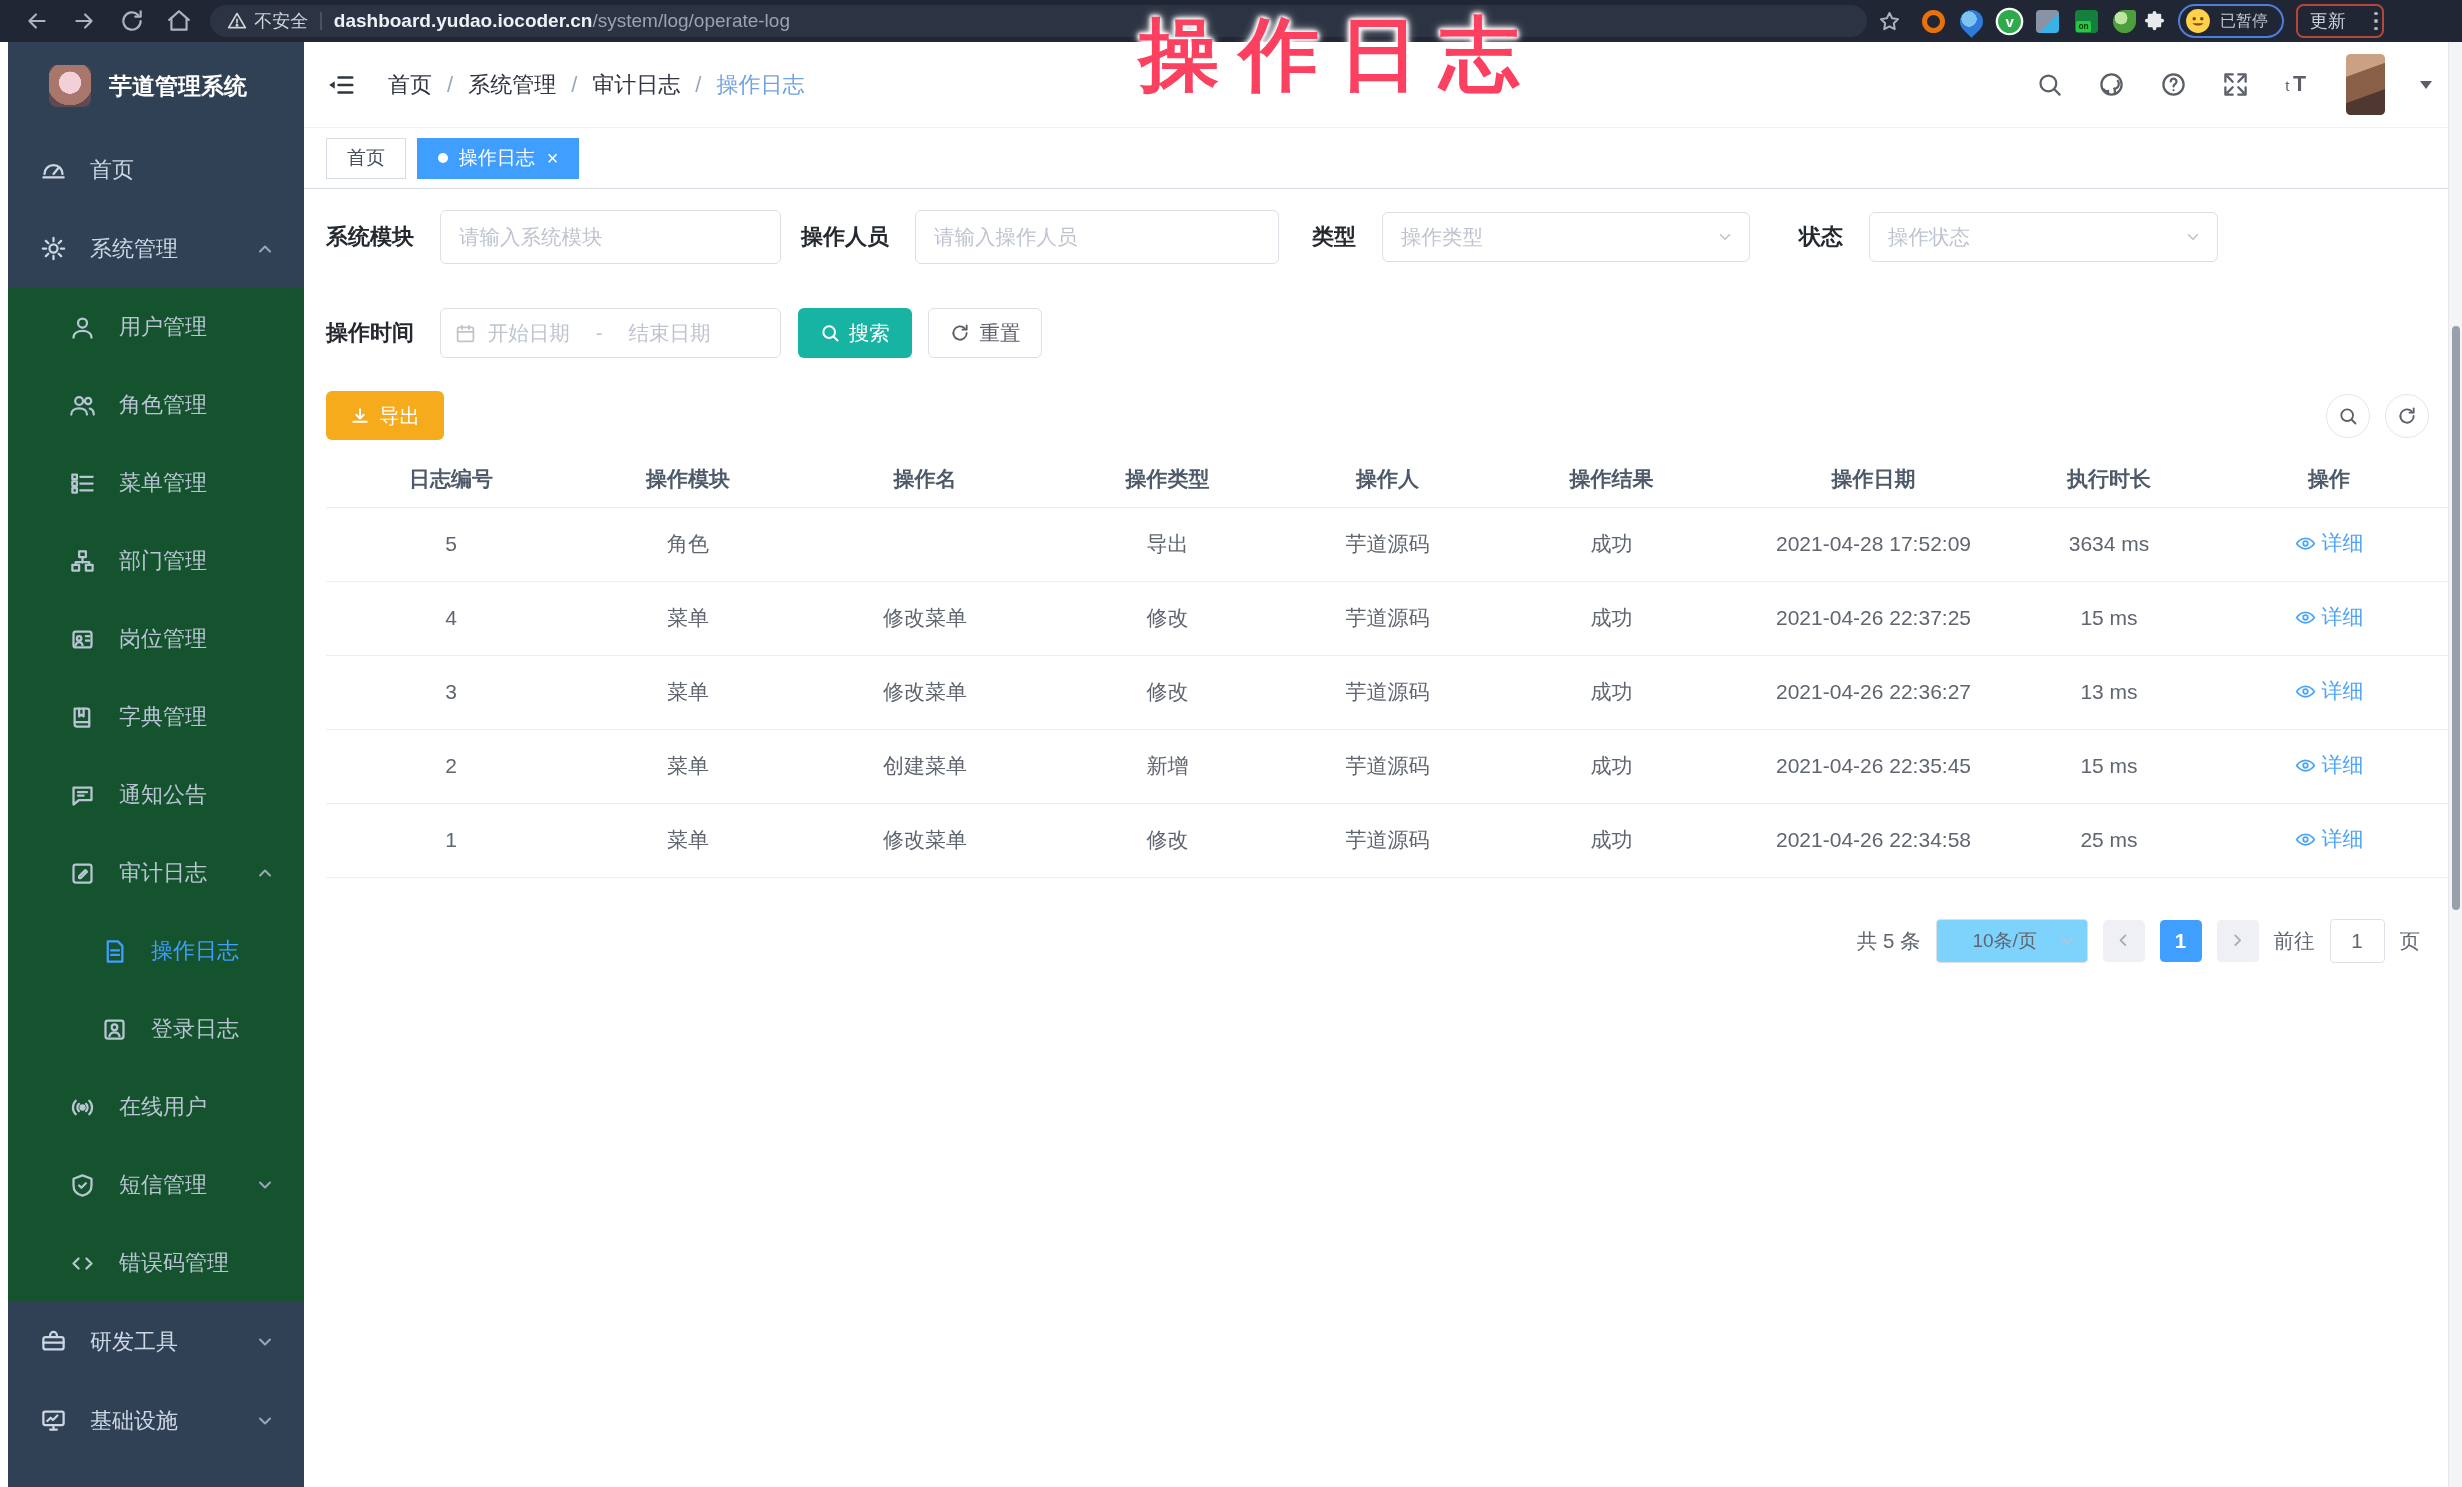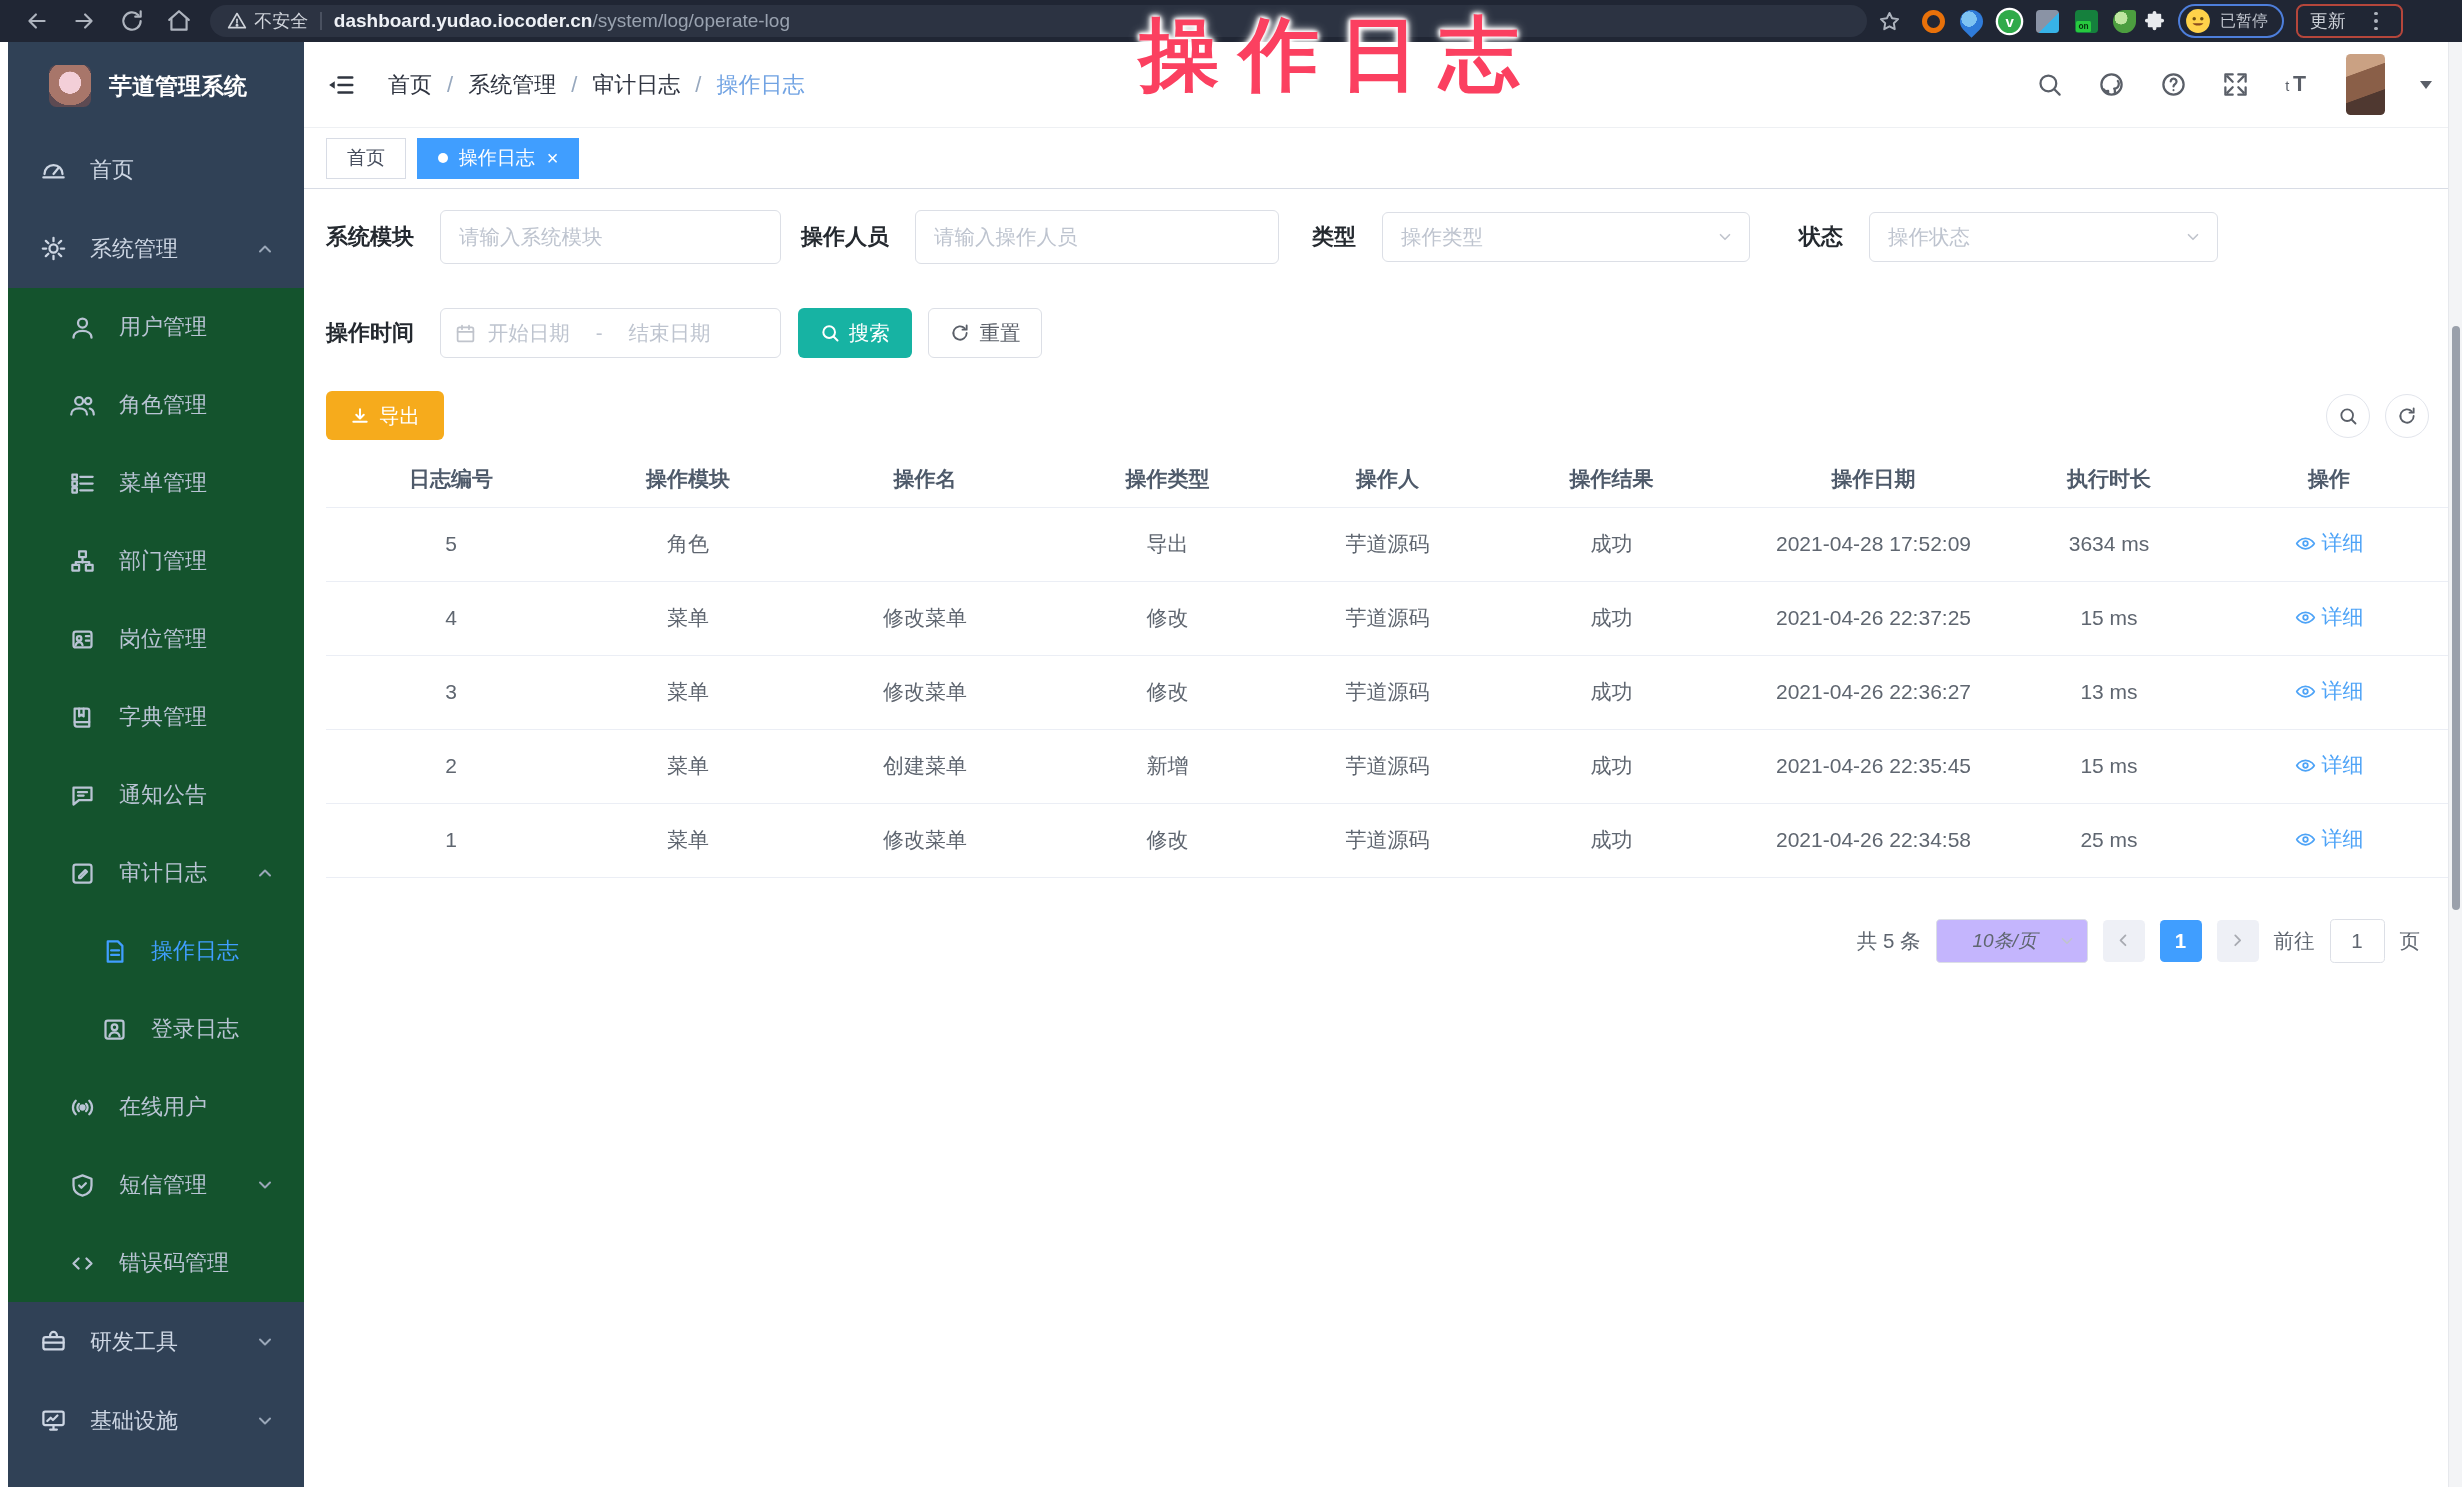--- a/index.html
+++ b/index.html
@@ -23,21 +23,21 @@
   .ext-pin { background:radial-gradient(circle at 50% 35%, #7ec3f2 0 40%, #2f7bd9 41% 100%); border-radius:50% 50% 50% 0; transform:rotate(-45deg); }
   .ext-v { background:#2faa4a; border-radius:50%; color:#fff; font-size:15px; font-weight:bold; display:flex; align-items:center; justify-content:center; box-shadow:0 0 0 2.3px #fff; }
   .ext-cube { background:linear-gradient(135deg,#8a93a5 0 55%, #37b3e8 55% 100%); border-radius:3.8px; }
   .ext-on { background:#15803d; border-radius:3.8px; }
   .ext-on .on-chip { position:absolute; left:1.5px; bottom:0.8px; background:#27c93f; color:#06330e; font-size:8.3px; font-weight:bold; padding:0 2.3px; border-radius:1.5px; line-height:10.6px; }
   .ext-leaf { background:radial-gradient(circle at 35% 35%, #bfe6a0 0 30%, #4c9e3f 31% 100%); border-radius:50% 3px 50% 50%; }
   .puzzle-ic { width:23px; height:23px; color:#e8eaee; }
   .pause-pill { display:flex; align-items:center; gap:9px; border:2.3px solid #4d7edb; border-radius:18px; padding:2.3px 13.7px 2.3px 4.6px; margin:0 12px; }
   .emoji { width:26px; height:26px; }
   .pause-label { color:#c3c8d1; font-size:16px; white-space:nowrap; }
-  .update-box { display:flex; align-items:center; gap:28px; border:2.3px solid #b5463b; border-radius:7.6px; padding:3px 23px 3px 12px; }
+  .update-box { display:flex; align-items:center; gap:28px; border:2.3px solid #b5463b; border-radius:7.6px; padding:3px 4px 3px 12px; }
   .update-label { color:#cdd1d8; font-size:18px; white-space:nowrap; }
   .kebab { display:flex; flex-direction:column; gap:3.8px; }
   .kebab i { width:3.8px; height:3.8px; border-radius:50%; background:#aeb4be; }
 
   
   .sidebar { position:absolute; top:42px; left:8px; width:296px; bottom:0; background:#304156; z-index:2; }
   .logo-row { height:88px; display:flex; align-items:center; padding-left:41px; gap:18px; }
   .logo-img { width:42px; height:42px; border-radius:7.6px; background:radial-gradient(circle at 50% 42%, #f3cfd8 0 34%, #a8766a 35% 70%, #5d4a52 71% 100%); flex:0 0 auto; }
   .logo-title { color:#ffffff; font-size:23px; font-weight:bold; white-space:nowrap; }
   .m-item { position:relative; height:79px; display:flex; align-items:center; padding-left:32px; color:#cdd6e3; font-size:22px; cursor:pointer; }
@@ -95,21 +95,21 @@
   
   .tbl-wrap { margin:12px 20px 0 -10.6px; padding-left:0; }
   table.log { width:2128px; margin-left:10.6px; border-collapse:collapse; table-layout:fixed; }
   table.log th { height:55px; font-size:21px; font-weight:bold; color:#4e5a6a; text-align:center; border-bottom:0.8px solid #ebeef5; white-space:nowrap; }
   table.log td { height:74px; font-size:21px; color:#5f6670; text-align:center; border-bottom:0.8px solid #ebeef5; white-space:nowrap; }
   .detail { display:inline-flex; align-items:center; gap:6px; color:#4da3f7; cursor:pointer; }
   .detail svg { width:21px; height:21px; }
 
   
   .pager { display:flex; align-items:center; justify-content:flex-end; margin:41px 42px 0 0; gap:15px; font-size:20.5px; color:#5f6670; }
-  .pg-select { width:152px; height:44px; border:0.8px solid #dcdfe6; border-radius:4.6px; display:flex; align-items:center; padding:0 10.6px 0 15px; cursor:pointer; background:#c4b5fd;font-style:italic; }
+  .pg-select { width:152px; height:44px; border:0.8px solid #dcdfe6; border-radius:4.6px; display:flex; align-items:center; padding:0 10.6px 0 15px; cursor:pointer; background:#7dd3fc; }
   .pg-select span { flex:1; font-size:19px; color:#5f6670; text-align:center; }
   .pg-btn { width:42px; height:42px; border-radius:4.6px; background:#eef0f6; display:flex; align-items:center; justify-content:center; color:#a8abb2; cursor:pointer; }
   .pg-btn svg { width:16.7px; height:16.7px; }
   .pg-page { width:42px; height:42px; border-radius:4.6px; background:#409eff; color:#fff; font-weight:bold; display:flex; align-items:center; justify-content:center; font-size:20.5px; cursor:pointer; }
   .pg-goto { width:55px; height:44px; border:0.8px solid #dcdfe6; border-radius:4.6px; text-align:center; font-size:20.5px; color:#5f6670; outline:none; font-family:inherit; }
 
   
   .scrollbar { position:absolute; top:42px; right:0; width:13.7px; bottom:0; background:#f3f4f6; border-left:0.8px solid #e6e8ec; z-index:6; }
   .scroll-thumb { position:absolute; left:2.3px; right:2.3px; top:284px; height:584px; background:#9aa0ab; border-radius:6px; }
 

